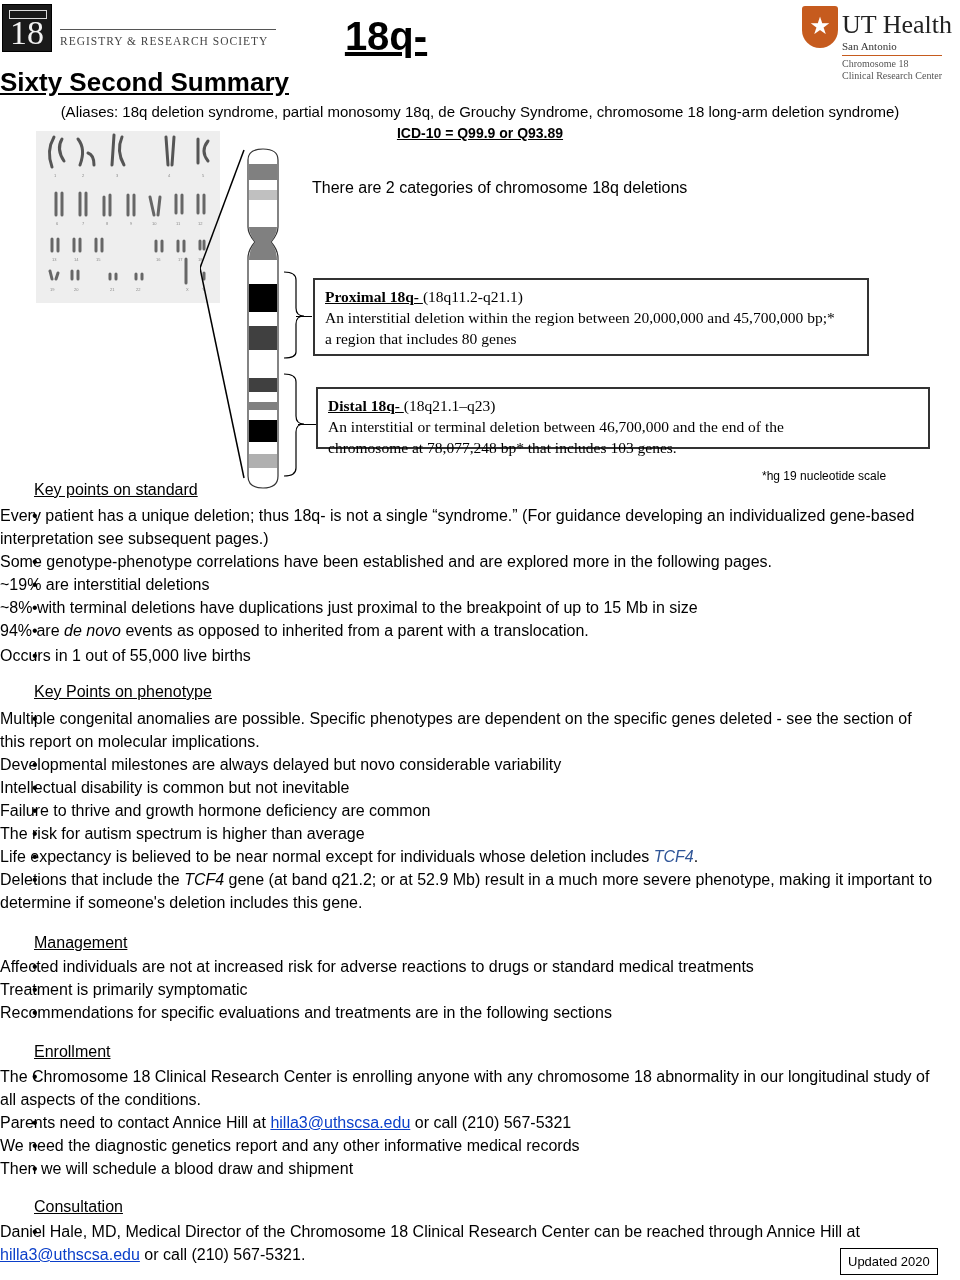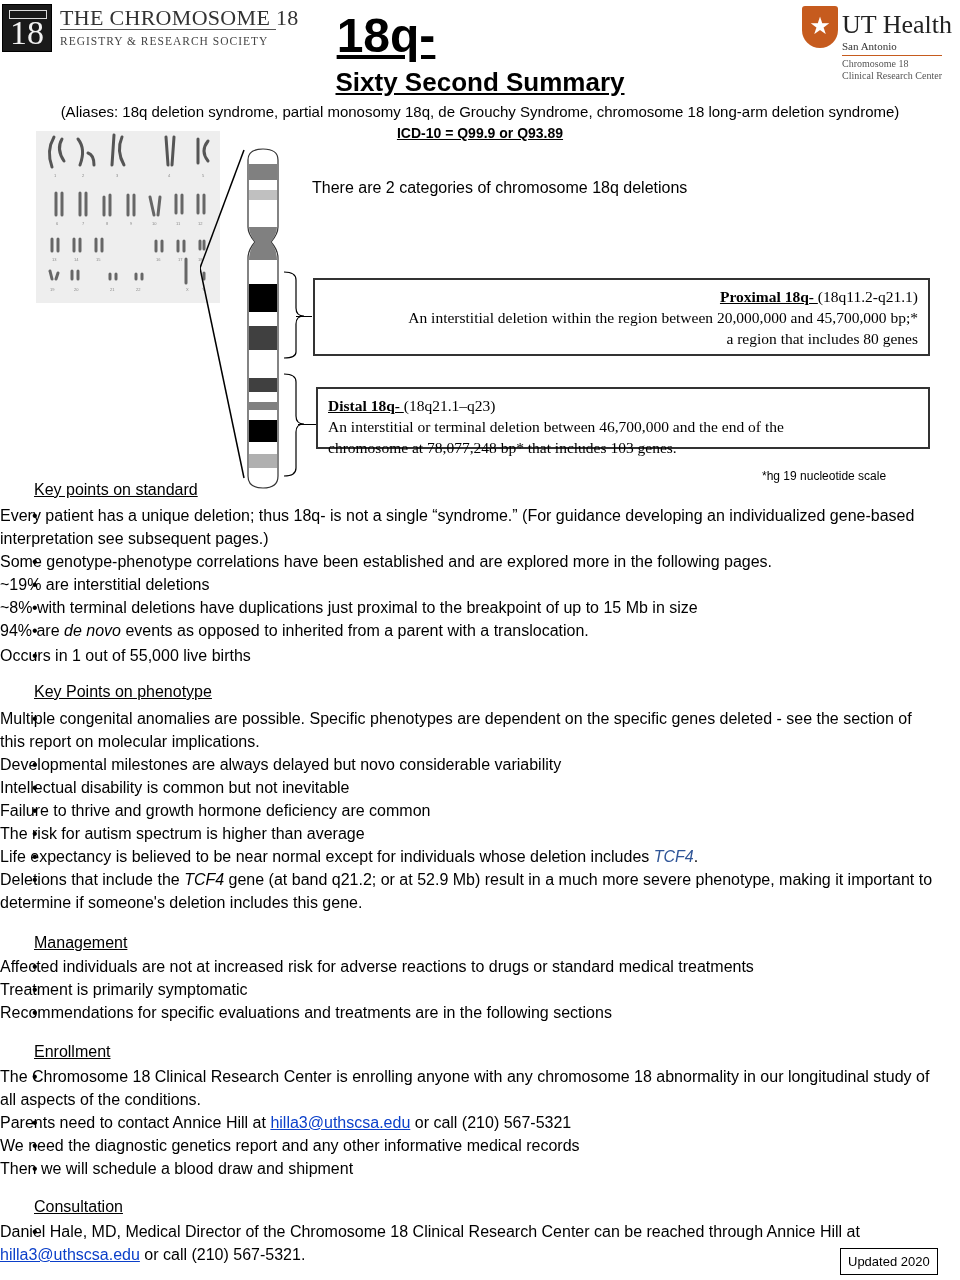--- a/index.html
+++ b/index.html
@@ -17,55 +17,54 @@
   .c18-sub { position:absolute; left:60px; top:33px; font-family:"Liberation Serif", serif; font-size:11.5px; color:#444; letter-spacing:1px; }
 
   .ut-logo { left:800px; top:2px; width:144px; height:84px; }
   .ut-shield { position:absolute; left:2px; top:4px; width:36px; height:42px; background:#c65b1e; border-radius:3px 3px 18px 18px; }
   .ut-shield .star { position:absolute; left:0; top:6px; width:36px; text-align:center; color:#fff; font-size:24px; line-height:28px; }
   .ut-name { position:absolute; left:42px; top:8px; font-family:"Liberation Serif", serif; font-size:26px; color:#222; white-space:nowrap; }
   .ut-sa { position:absolute; left:42px; top:38px; font-family:"Liberation Serif", serif; font-size:11px; color:#333; }
   .ut-rule { position:absolute; left:42px; top:53px; width:100px; height:1px; background:#c65b1e; }
   .ut-crc { position:absolute; left:42px; top:56px; font-family:"Liberation Serif", serif; font-size:10px; line-height:12px; color:#555; }
 
-  .title { left:0; width:772px; top:14px; text-align:center; font-weight:bold; font-size:48px; line-height:44px; }
+  .title { left:0; width:772px; top:14px; text-align:center; font-weight:bold; font-size:40px; line-height:44px; }
   .title span, .subtitle span { text-decoration:underline; }
-  .subtitle { left:0; width:960px; top:66px; text-align:center; font-weight:bold; font-size:26px; line-height:32px; }
+  .subtitle { left:0; width:960px; top:66px; font-weight:bold; font-size:26px; line-height:32px; }
   .aliases { left:0; width:960px; top:102px; text-align:center; font-size:15px; line-height:20px; }
   .icd { left:0; width:960px; top:124px; text-align:center; font-size:14px; font-weight:bold; line-height:18px; }
   .icd span { text-decoration:underline; }
 
   
   .karyo { left:36px; top:131px; width:184px; height:172px; background:#eeeeee; }
 
   .intro { left:312px; top:178px; font-size:16px; line-height:20px; }
 
   .box { position:absolute; border:2px solid #333; background:#fff; font-family:"Liberation Serif", serif; font-size:15.5px; line-height:21px; padding:6px 10px; box-sizing:border-box; }
   .box .head { font-weight:bold; text-decoration:underline; }
-  .prox { left:313px; top:278px; width:617px; height:78px;text-align:right; }
+  .prox { left:313px; top:278px; width:556px; height:78px; }
   .dist { left:316px; top:387px; width:614px; height:62px; }
   .footnote { left:762px; top:469px; font-size:12px; }
 
   .section-h { position:absolute; left:34px; font-size:16px; text-decoration:underline; }
   ul.bul { position:absolute; left:0; margin:0; padding:0; list-style:none; width:940px; }
   ul.bul li { position:relative; font-size:16px; line-height:23px; }
   ul.bul li::before { content:"\2022"; position:absolute; left:32px; top:0; }
   .blue-i { font-style:italic; color:#2f5597; }
   a.link { color:#0b3fc9; text-decoration:underline; }
   .updated { left:840px; top:1248px; border:1px solid #000; font-size:13px; padding:5px 7px; }
 </style>
 </head>
 <body>
 
 <div class="abs c18-logo">
   <div class="c18-box">
     <div class="strip"></div>
     <div class="num">18</div>
   </div>
-  <div class="c18-title">THE CHROMOSOME 18</div>
   <div class="c18-rule"></div>
   <div class="c18-sub">REGISTRY &amp; RESEARCH SOCIETY</div>
 </div>
 
 <div class="abs ut-logo">
   <div class="ut-shield">
       <div class="star">★</div>
     </div>
   <div class="ut-name">UT Health</div>
   <div class="ut-sa">San Antonio</div>

